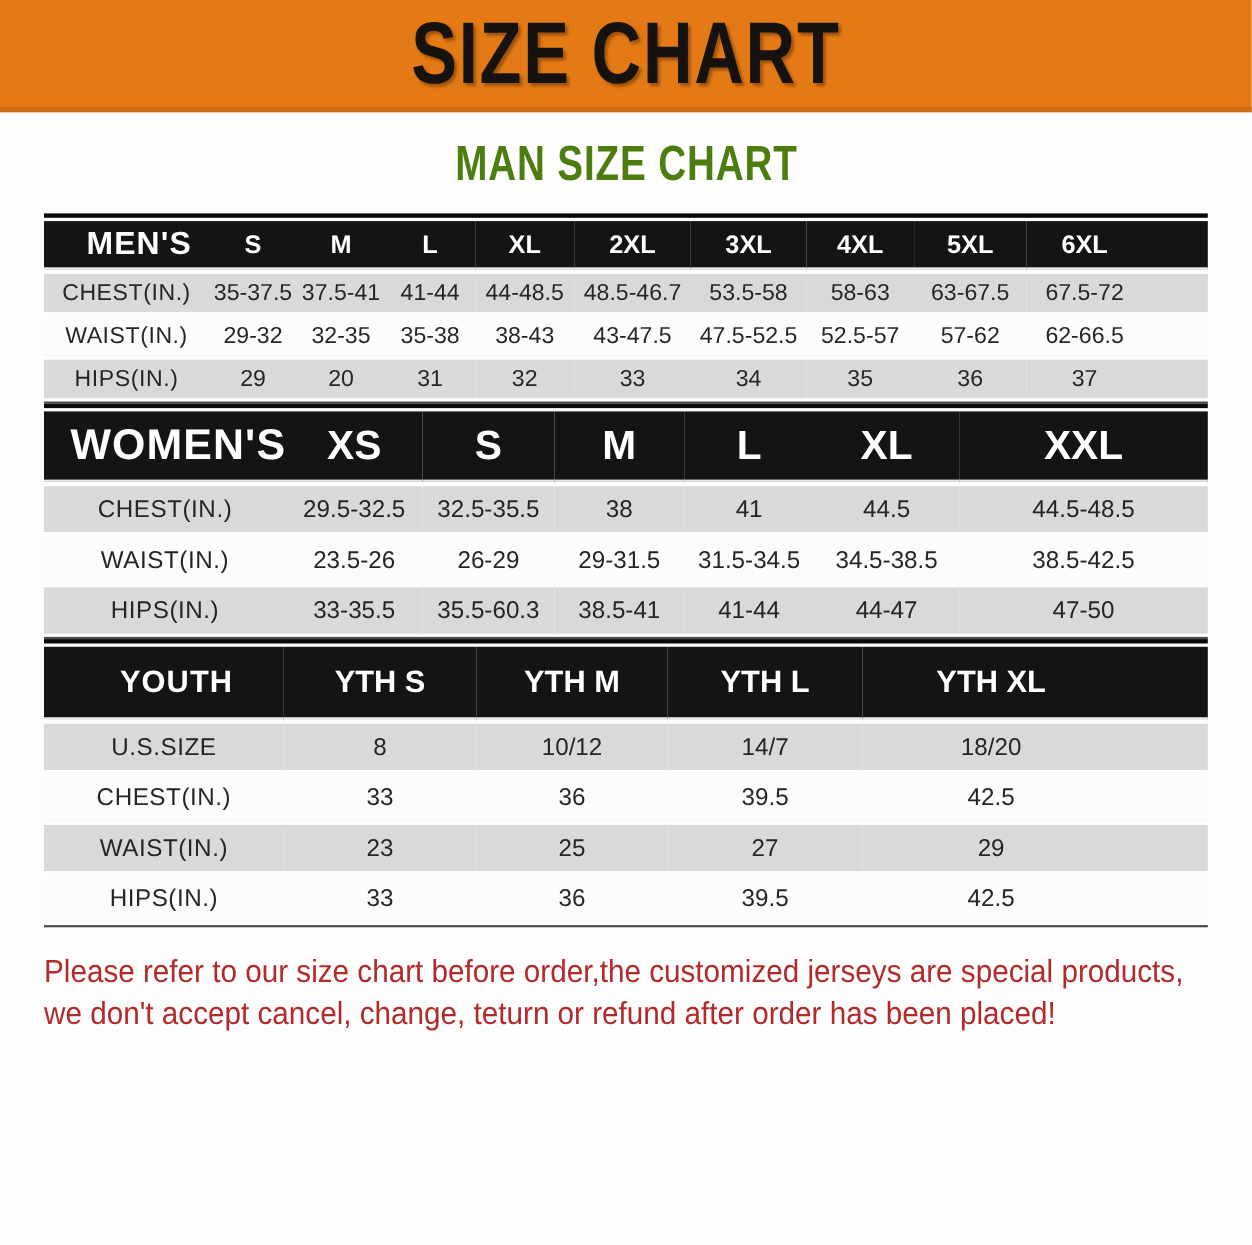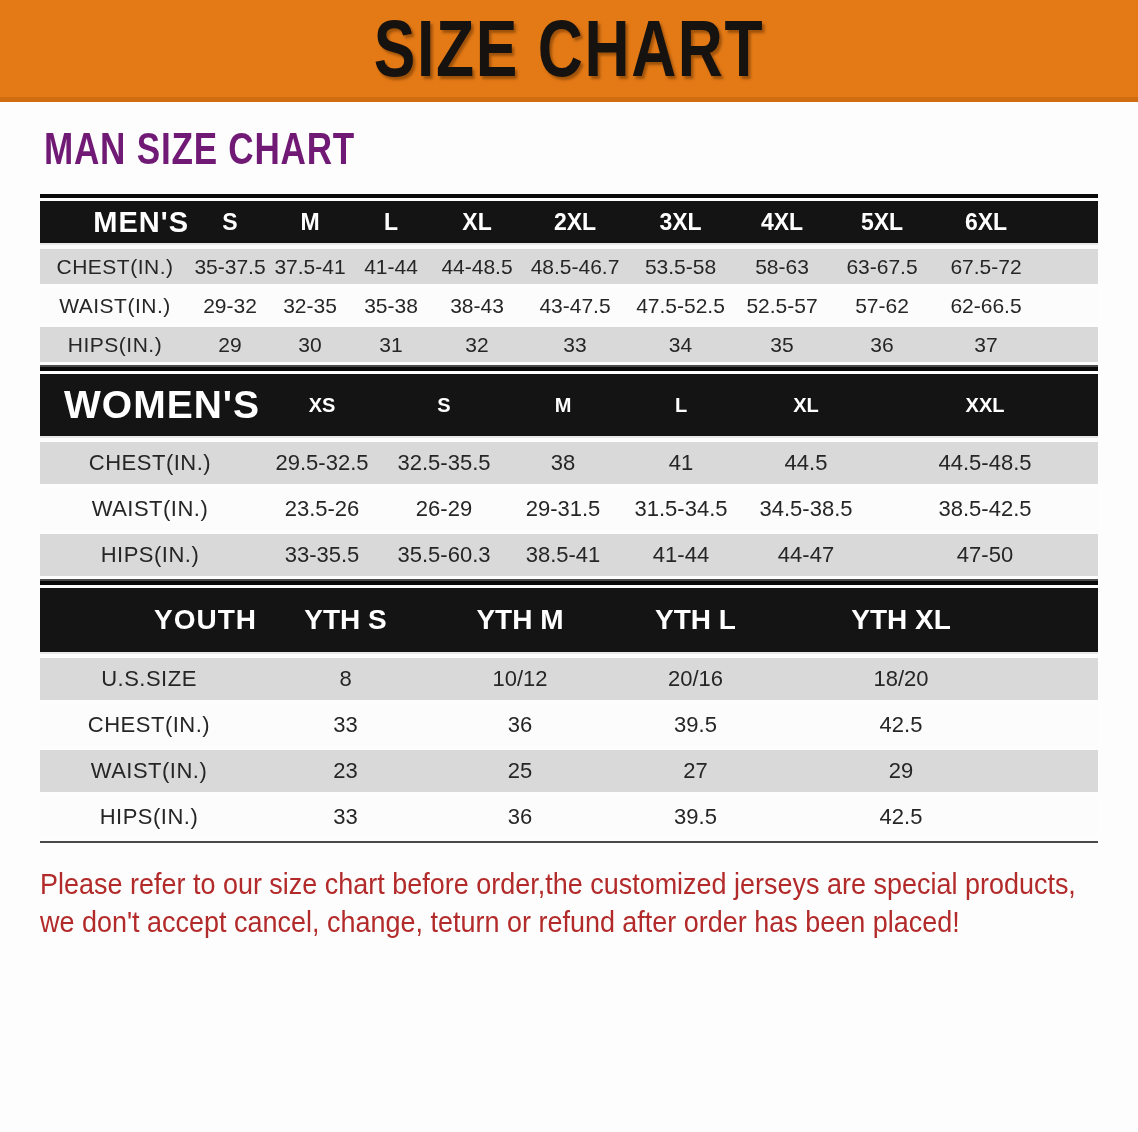--- a/index.html
+++ b/index.html
@@ -6,45 +6,45 @@
   body{width:1138px;height:1132px;background:#fdfdfd;font-family:"Liberation Sans",sans-serif;overflow:hidden;}
   .page{width:1138px;height:888px;position:relative;}
 
   
   .banner{height:97px;background:#e47a16;border-bottom:5px solid #cf6d10;display:flex;align-items:center;justify-content:center;}
   .banner-title{display:inline-block;font-size:78px;font-weight:800;color:#161210;letter-spacing:2px;
     transform:scaleX(0.80) scaleY(1.02);transform-origin:center;
     text-shadow:3px 3px 3px rgba(100,50,0,0.55);white-space:nowrap;}
 
   
-  .section-heading{margin:0;font-size:45px;line-height:50px;color:#701a75;}
+  .section-heading{margin:0;text-align:center;font-size:45px;line-height:50px;color:#4d7c0f;}
   .section-heading span{display:inline-block;font-weight:800;transform:scaleX(0.78);transform-origin:center;letter-spacing:1px;white-space:nowrap;}
   .heading-man{margin-top:22px;margin-bottom:20px;}
   .heading-women{margin-top:26px;margin-bottom:20px;}
   .heading-youth{margin-top:44px;margin-bottom:20px;}
 
   
   .size-table{margin:0 40px;width:1058px;}
   .size-table .topline{height:4px;background:#0a0a0a;margin-bottom:3px;}
   .size-table .bottomline{height:2px;background:#4a4a4a;margin-top:3px;}
   .size-table table{width:1058px;border-collapse:separate;border-spacing:0;table-layout:fixed;}
   .size-table thead th{background:#141414;color:#ffffff;font-weight:700;text-align:center;
     border-bottom:2px solid #e8e8e8;white-space:nowrap;}
-  .size-table thead th.corner{text-align:right;padding-left:24px;letter-spacing:1px;font-weight:800;margin-top:24px;}
+  .size-table thead th.corner{text-align:center;padding-left:24px;letter-spacing:1px;font-weight:800;margin-top:24px;}
   .size-table tbody td{text-align:center;color:#262626;border-top:4px solid #fdfdfd;white-space:nowrap;}
   .size-table tbody td.rowlabel{letter-spacing:0.5px;}
   .size-table tbody tr.striped td{background:#d9d9d9;}
   .size-table tbody tr.plain td{background:#fcfcfc;}
 
   .men thead th{height:40px;font-size:23px;}
   .men thead th.corner{font-size:29px;}
   .men tbody td{height:33px;font-size:21px;}
   .men tbody td:last-child, .men thead th:last-child{padding-right:60px;}
 
-  .women thead th{height:60px;font-size:20px;}
+  .women thead th{height:60px;font-size:37px;}
   .women thead th.corner{font-size:39px;}
   .women tbody td{height:40px;font-size:22px;}
 
   .youth thead th{height:62px;font-size:28px;}
   .youth thead th.corner{font-size:28px;}
   .youth tbody td{height:40px;font-size:22px;}
   .youth tbody td:last-child, .youth thead th:last-child{padding-right:81px;}
 
   
   .note{margin:22px 18px 0 40px;color:#b32a2a;font-size:29px;line-height:38px;}
@@ -113,21 +113,21 @@
               <td>38-43</td>
               <td>43-47.5</td>
               <td>47.5-52.5</td>
               <td>52.5-57</td>
               <td>57-62</td>
               <td>62-66.5</td>
             </tr>
             <tr class="striped">
               <td class="rowlabel">HIPS(IN.)</td>
               <td>29</td>
-              <td>30</td>
+              <td>20</td>
               <td>31</td>
               <td>32</td>
               <td>33</td>
               <td>34</td>
               <td>35</td>
               <td>36</td>
               <td>37</td>
             </tr>
           </tbody>
         </table>
@@ -211,21 +211,21 @@
               <th>YTH M</th>
               <th>YTH L</th>
               <th>YTH XL</th>
             </tr>
           </thead>
           <tbody>
             <tr class="striped">
               <td class="rowlabel">U.S.SIZE</td>
               <td>8</td>
               <td>10/12</td>
-              <td>20/16</td>
+              <td>14/7</td>
               <td>18/20</td>
             </tr>
             <tr class="plain">
               <td class="rowlabel">CHEST(IN.)</td>
               <td>33</td>
               <td>36</td>
               <td>39.5</td>
               <td>42.5</td>
             </tr>
             <tr class="striped">

